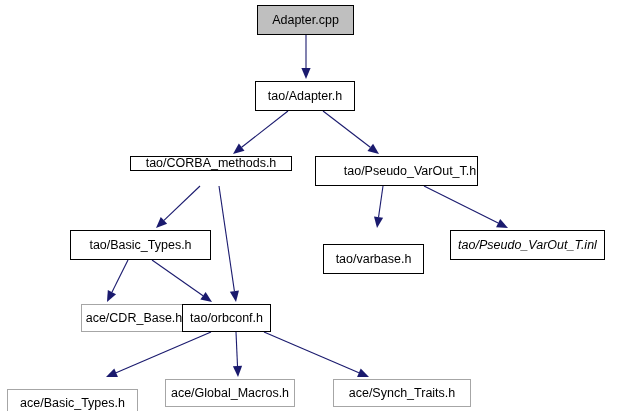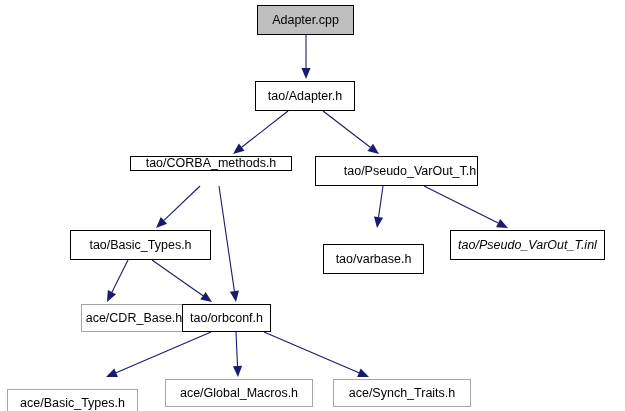--- a/index.html
+++ b/index.html
@@ -133,21 +133,21 @@
       </div>
       <div class="graph-node node-ace" style="left: 37px; top: 304px; width: 106px; height: 28px; margin-left: 44px;">
         <span class="node-label">ace/CDR_Base.h</span>
       </div>
       <div class="graph-node" style="left: 182px; top: 304px; width: 89px; height: 28px;">
         <span class="node-label">tao/orbconf.h</span>
       </div>
       <div class="graph-node node-ace" style="left: 7px; top: 389px; width: 131px; height: 28px;">
         <span class="node-label">ace/Basic_Types.h</span>
       </div>
-      <div class="graph-node node-ace" style="left: 165px; top: 379px; width: 148px; height: 28px;">
+      <div class="graph-node node-ace" style="left: 165px; top: 379px; width: 130px; height: 28px;">
         <span class="node-label">ace/Global_Macros.h</span>
       </div>
       <div class="graph-node node-ace" style="left: 333px; top: 379px; width: 138px; height: 28px;">
         <span class="node-label">ace/Synch_Traits.h</span>
       </div>
     </div>
 
 </div>
 
 </body></html>

